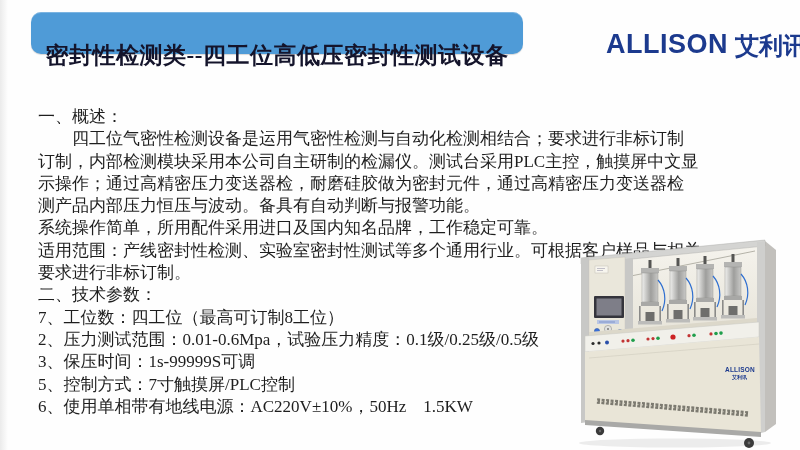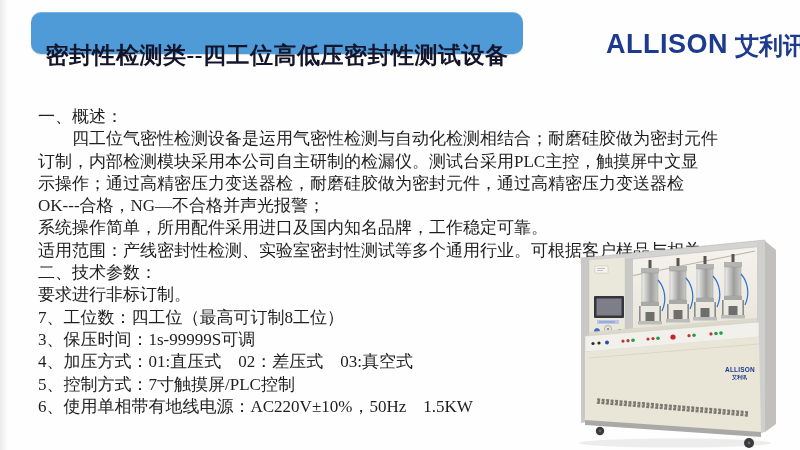--- a/index.html
+++ b/index.html
@@ -53,31 +53,31 @@
   </div>
 
   <div class="logo">
     <span class="latin">ALLISON</span>
     <span class="cn">艾利讯</span>
 
   </div>
 
   <div class="doc">
       <div class="doc-line">一、概述：</div>
-      <div class="doc-line">　　四工位气密性检测设备是运用气密性检测与自动化检测相结合；耐磨硅胶做为密封元件</div>
+      <div class="doc-line">　　四工位气密性检测设备是运用气密性检测与自动化检测相结合；要求进行非标订制</div>
       <div class="doc-line">订制，内部检测模块采用本公司自主研制的检漏仪。测试台采用PLC主控，触摸屏中文显</div>
       <div class="doc-line">示操作；通过高精密压力变送器检，耐磨硅胶做为密封元件，通过高精密压力变送器检</div>
-      <div class="doc-line">OK---合格，NG—不合格并声光报警；</div>
+      <div class="doc-line">测产品内部压力恒压与波动。备具有自动判断与报警功能。</div>
       <div class="doc-line">系统操作简单，所用配件采用进口及国内知名品牌，工作稳定可靠。</div>
       <div class="doc-line">适用范围：产线密封性检测、实验室密封性测试等多个通用行业。可根据客户样品与相关</div>
+      <div class="doc-line">要求进行非标订制。</div>
       <div class="doc-line">二、技术参数：</div>
-      <div class="doc-line">要求进行非标订制。</div>
       <div class="doc-line">7、工位数：四工位（最高可订制8工位）</div>
+      <div class="doc-line">2、压力测试范围：0.01-0.6Mpa，试验压力精度：0.1级/0.25级/0.5级</div>
       <div class="doc-line">3、保压时间：1s-99999S可调</div>
-      <div class="doc-line">4、加压方式：01:直压式　02：差压式　03:真空式</div>
       <div class="doc-line">5、控制方式：7寸触摸屏/PLC控制</div>
       <div class="doc-line">6、使用单相带有地线电源：AC220V±10%，50Hz　1.5KW</div>
     </div>
 
   <div class="photo">
     <svg viewBox="0 0 242 218" xmlns="http://www.w3.org/2000/svg">
       <defs>
         <linearGradient id="cyl" x1="0" y1="0" x2="1" y2="0">
           <stop offset="0" stop-color="#f0f0ee"></stop>
           <stop offset="0.55" stop-color="#9e9e9c"></stop>

